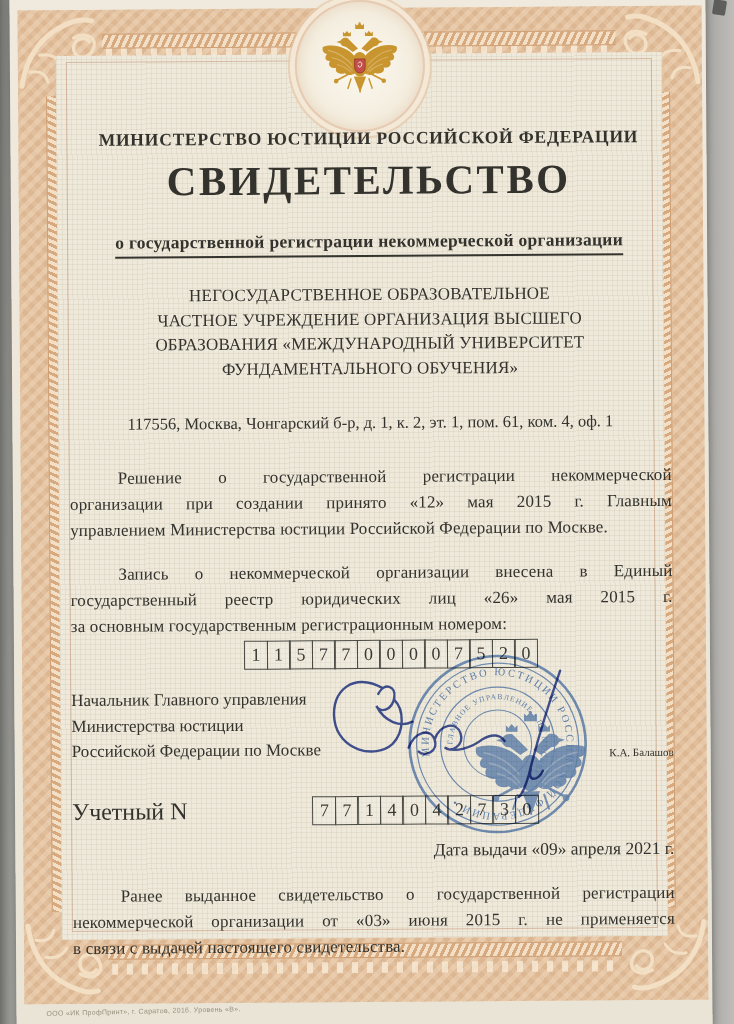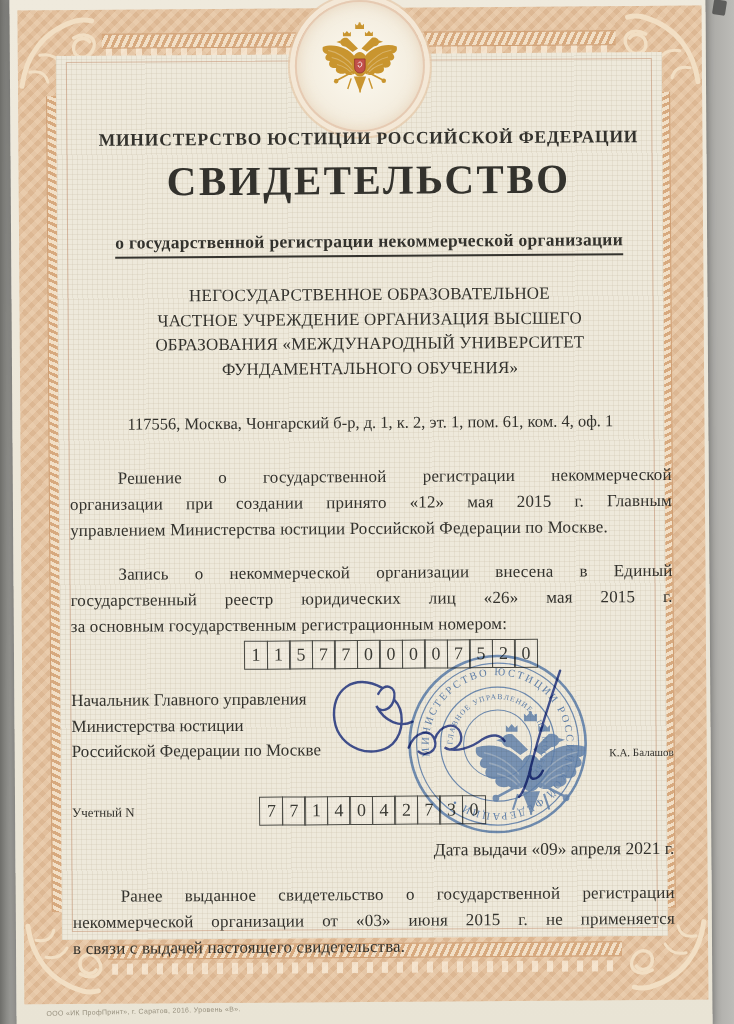--- a/index.html
+++ b/index.html
@@ -78,21 +78,21 @@
   .digit-cell{width:22px;height:27px;border:1.5px solid #4a4a44;margin-left:-1.5px;
     display:flex;align-items:center;justify-content:center;
     font-size:18px;color:#3a3a34;background:rgba(255,255,255,.12);flex:0 0 auto;}
   .digit-cell:first-child{margin-left:0;}
   .ogrn-row{top:646px;}
   .ogrn-row .digit-row{margin-left:173px;}
   .sig-block{top:692px;display:flex;align-items:flex-end;}
   .sig-titles{font-size:17px;line-height:25.5px;}
   .sig-name{margin-left:auto;margin-right:0;font-size:11px;padding-bottom:3px;white-space:nowrap;text-align:right;}
   .uch-row{top:802px;display:flex;align-items:center;}
-  .uch-label{font-size:13px;font-family:Liberation Serif, serif;}
+  .uch-label{font-size:24px;font-family:Liberation Serif, serif;}
   .uch-row .digit-row{margin-left:125px;}
   .date-line{top:846px;text-align:right;font-size:17.5px;}
   .printer-mark{position:absolute;left:30px;top:1012px;z-index:6;font-size:7px;color:#97907e;
     font-family:"Liberation Sans","DejaVu Sans",sans-serif;letter-spacing:.3px;transform:rotate(-1deg);}
   
   .stamp{position:absolute;left:383px;top:651px;width:200px;height:200px;z-index:6;
     mix-blend-mode:multiply;opacity:.85;}
   .signature{position:absolute;left:268px;top:650px;width:330px;height:175px;z-index:7;
     mix-blend-mode:multiply;}
   .defs-hidden{position:absolute;width:0;height:0;overflow:hidden;}

